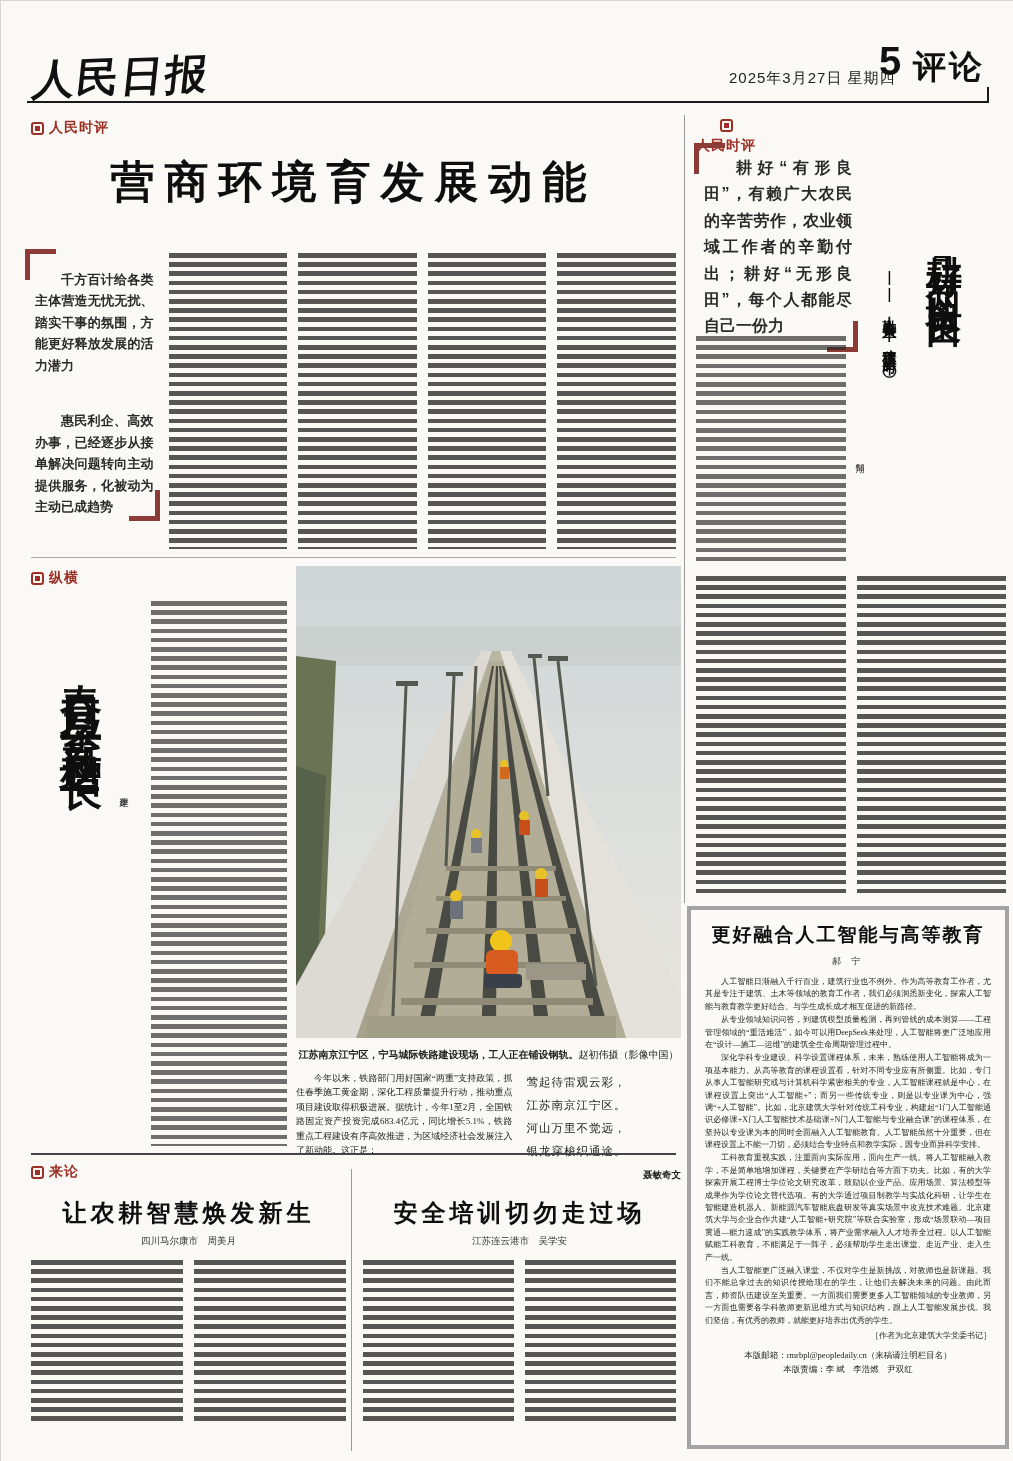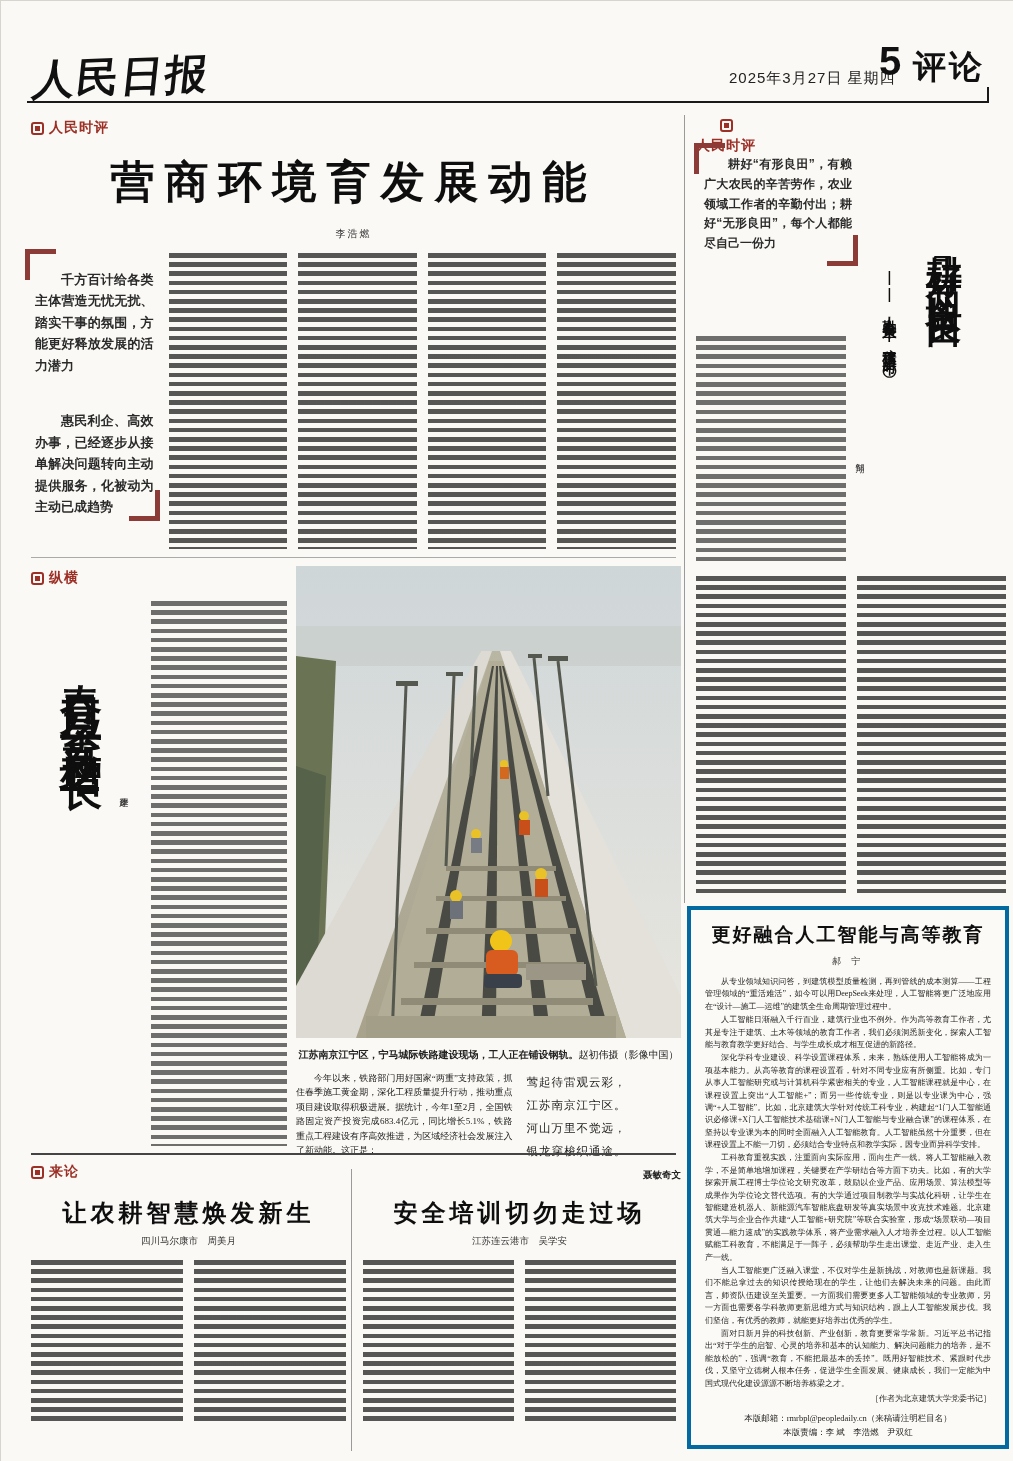--- a/index.html
+++ b/index.html
@@ -37,21 +37,21 @@
   
   .capline{display:flex;justify-content:center;font-size:10px;font-weight:bold;color:#222;}
   .note{font-size:9px;line-height:1.6;text-align:justify;text-indent:2em;color:#222;}
   .poem{font-size:11.5px;line-height:2.0;color:#222;letter-spacing:1px;}
   .poemcredit{font-size:9.5px;font-weight:bold;text-align:right;color:#222;}
   
   .midtitle{font-family:Liberation Sans, sans-serif;font-weight:bold;font-size:24px;
             letter-spacing:4px;text-align:center;color:#0e0e0e;}
   .byline{font-size:9.5px;text-align:center;color:#333;margin-top:6px;}
   
-  .redbox{border:4px solid #0369a1;background:#fbfaf6;box-sizing:border-box;padding:12px 14px 8px;}
+  .redbox{border:4px solid #a3a3a3;background:#fbfaf6;box-sizing:border-box;padding:12px 14px 8px;}
   .aititle{font-family:"Liberation Sans",sans-serif;font-weight:bold;font-size:19px;
            letter-spacing:2px;text-align:center;color:#0e0e0e;}
   .aiauthor{font-size:9px;text-align:center;color:#333;margin:7px 0 8px;letter-spacing:4px;}
   .aipara{font-size:8px;line-height:1.55;text-align:justify;text-indent:2em;color:#1f1f1f;margin:0 0 1px;}
   .endnote{font-size:8px;text-align:right;color:#1f1f1f;margin-top:3px;}
   .boxfoot{font-size:8.5px;text-align:center;color:#1f1f1f;margin-top:7px;line-height:1.7;}
   .vline{background:#9a9a9a;}
 </style>
 </head>
 <body>
@@ -63,21 +63,20 @@
   <div class="abs pagenum" style="left:878px;top:38px;">5</div>
   <div class="abs pagename" style="left:912px;top:44px;">评论</div>
   <div class="abs hrule" style="left:26px;top:100px;width:962px;height:2px;"></div>
   <div class="abs hrule" style="left:986px;top:86px;width:2px;height:14px;"></div>
 
   <div class="abs seclabel" style="left:30px;top:118px;">
     <span class="secicon"></span>
     <span>人民时评</span>
   </div>
   <div class="abs bigtitle" style="left:30px;top:152px;width:645px;">营商环境育发展动能</div>
-  <div class="abs author" style="left:30px;top:226px;width:645px;">李浩燃</div>
 
   <div class="abs cols" style="left:30px;top:252px;width:645px;height:296px;">
     <div style="flex:1;position:relative;padding:2px 4px;">
       <div class="corner tl"></div>
       <div class="quote" style="margin-top:14px;">千方百计给各类主体营造无忧无扰、踏实干事的氛围，方能更好释放发展的活力潜力</div>
       <div class="quote" style="margin-top:34px;">惠民利企、高效办事，已经逐步从接单解决问题转向主动提供服务，化被动为主动已成趋势</div>
       <div class="corner br" style="bottom:28px;"></div>
     </div>
     <div class="fcol"></div>
     <div class="fcol"></div>
@@ -219,43 +218,42 @@
 
   <div class="abs vline" style="left:683px;top:114px;width:1px;height:788px;"></div>
 
   <div class="abs seclabel" style="left:695px;top:118px;flex-direction:column;">
     <span class="secicon"></span>
     <span>人民时评</span>
   </div>
 
   <div class="abs" style="left:699px;top:146px;width:148px;padding:8px 4px;">
     <div class="corner tl"></div>
-    <div class="quote" style="font-size:12px;">耕好“有形良田”，有赖广大农民的辛苦劳作，农业领域工作者的辛勤付出；耕好“无形良田”，每个人都能尽自己一份力</div>
+    <div class="quote" style="font-size:16px;">耕好“有形良田”，有赖广大农民的辛苦劳作，农业领域工作者的辛勤付出；耕好“无形良田”，每个人都能尽自己一份力</div>
     <div class="corner br"></div>
   </div>
 
   <div class="abs vtitle" style="left:918px;top:225px;height:660px;font-size:36px;letter-spacing:10px;">耕好『两块良田』</div>
   <div class="abs vtitle" style="left:880px;top:270px;height:420px;font-size:14px;font-weight:bold;letter-spacing:3px;">——人勤春来早，稼穑正当时①</div>
   <div class="abs vtitle" style="left:852px;top:455px;height:60px;font-size:9px;font-weight:normal;font-family:'Liberation Serif',serif;color:#333;">邹翔</div>
 
   <div class="abs fcol light" style="left:695px;top:335px;width:150px;height:228px;"></div>
   <div class="abs cols" style="left:695px;top:575px;width:310px;height:322px;">
     <div class="fcol"></div>
     <div class="fcol"></div>
   </div>
 
   <div class="abs redbox" style="left:686px;top:905px;width:322px;height:543px;">
     <div class="aititle">更好融合人工智能与高等教育</div>
     <div class="aiauthor">郝 宁</div>
+    <p class="aipara">人工智能日渐融入千行百业，建筑行业也不例外。作为高等教育工作者，尤其是专注于建筑、土木等领域的教育工作者，我们必须洞悉新变化，探索人工智能与教育教学更好结合、与学生成长成才相互促进的新路径。</p>
     <p class="aipara">从专业领域知识问答，到建筑模型质量检测，再到管线的成本测算——工程管理领域的“重活难活”，如今可以用DeepSeek来处理，人工智能将更广泛地应用在“设计—施工—运维”的建筑全生命周期管理过程中。</p>
-    <p class="aipara">人工智能日渐融入千行百业，建筑行业也不例外。作为高等教育工作者，尤其是专注于建筑、土木等领域的教育工作者，我们必须洞悉新变化，探索人工智能与教育教学更好结合、与学生成长成才相互促进的新路径。</p>
     <p class="aipara">深化学科专业建设、科学设置课程体系，未来，熟练使用人工智能将成为一项基本能力。从高等教育的课程设置看，针对不同专业应有所侧重。比如，专门从事人工智能研究或与计算机科学紧密相关的专业，人工智能课程就是中心，在课程设置上突出“人工智能+”；而另一些传统专业，则是以专业课为中心，强调“+人工智能”。比如，北京建筑大学针对传统工科专业，构建起“1门人工智能通识必修课+X门人工智能技术基础课+N门人工智能与专业融合课”的课程体系，在坚持以专业课为本的同时全面融入人工智能教育。人工智能虽然十分重要，但在课程设置上不能一刀切，必须结合专业特点和教学实际，因专业而异科学安排。</p>
     <p class="aipara">工科教育重视实践，注重面向实际应用，面向生产一线。将人工智能融入教学，不是简单地增加课程，关键要在产学研结合等方面下功夫。比如，有的大学探索开展工程博士学位论文研究改革，鼓励以企业产品、应用场景、算法模型等成果作为学位论文替代选项。有的大学通过项目制教学与实战化科研，让学生在智能建造机器人、新能源汽车智能底盘研发等真实场景中攻克技术难题。北京建筑大学与企业合作共建“人工智能+研究院”等联合实验室，形成“场景联动—项目贯通—能力速成”的实践教学体系，将产业需求融入人才培养全过程。以人工智能赋能工科教育，不能满足于一阵子，必须帮助学生走出课堂、走近产业、走入生产一线。</p>
     <p class="aipara">当人工智能更广泛融入课堂，不仅对学生是新挑战，对教师也是新课题。我们不能总拿过去的知识传授给现在的学生，让他们去解决未来的问题。由此而言，师资队伍建设至关重要。一方面我们需要更多人工智能领域的专业教师，另一方面也需要各学科教师更新思维方式与知识结构，跟上人工智能发展步伐。我们坚信，有优秀的教师，就能更好培养出优秀的学生。</p>
-    <p class="aipara">面对日新月异的科技创新、产业创新，教育更要常学常新。习近平总书记指出“对于学生的启智、心灵的培养和基本的认知能力、解决问题能力的培养，是不能放松的”，强调“教育，不能把最基本的丢掉”。既用好智能技术、紧跟时代步伐，又坚守立德树人根本任务，促进学生全面发展、健康成长，我们一定能为中国式现代化建设源源不断培养栋梁之才。</p>
     <div class="endnote">［作者为北京建筑大学党委书记］</div>
     <div class="boxfoot">
       <div>本版邮箱：rmrbpl@peopledaily.cn（来稿请注明栏目名）</div>
       <div>本版责编：李 斌　李浩燃　尹双红</div>
     </div>
   </div>
 
 </div>
 
 </body></html>

